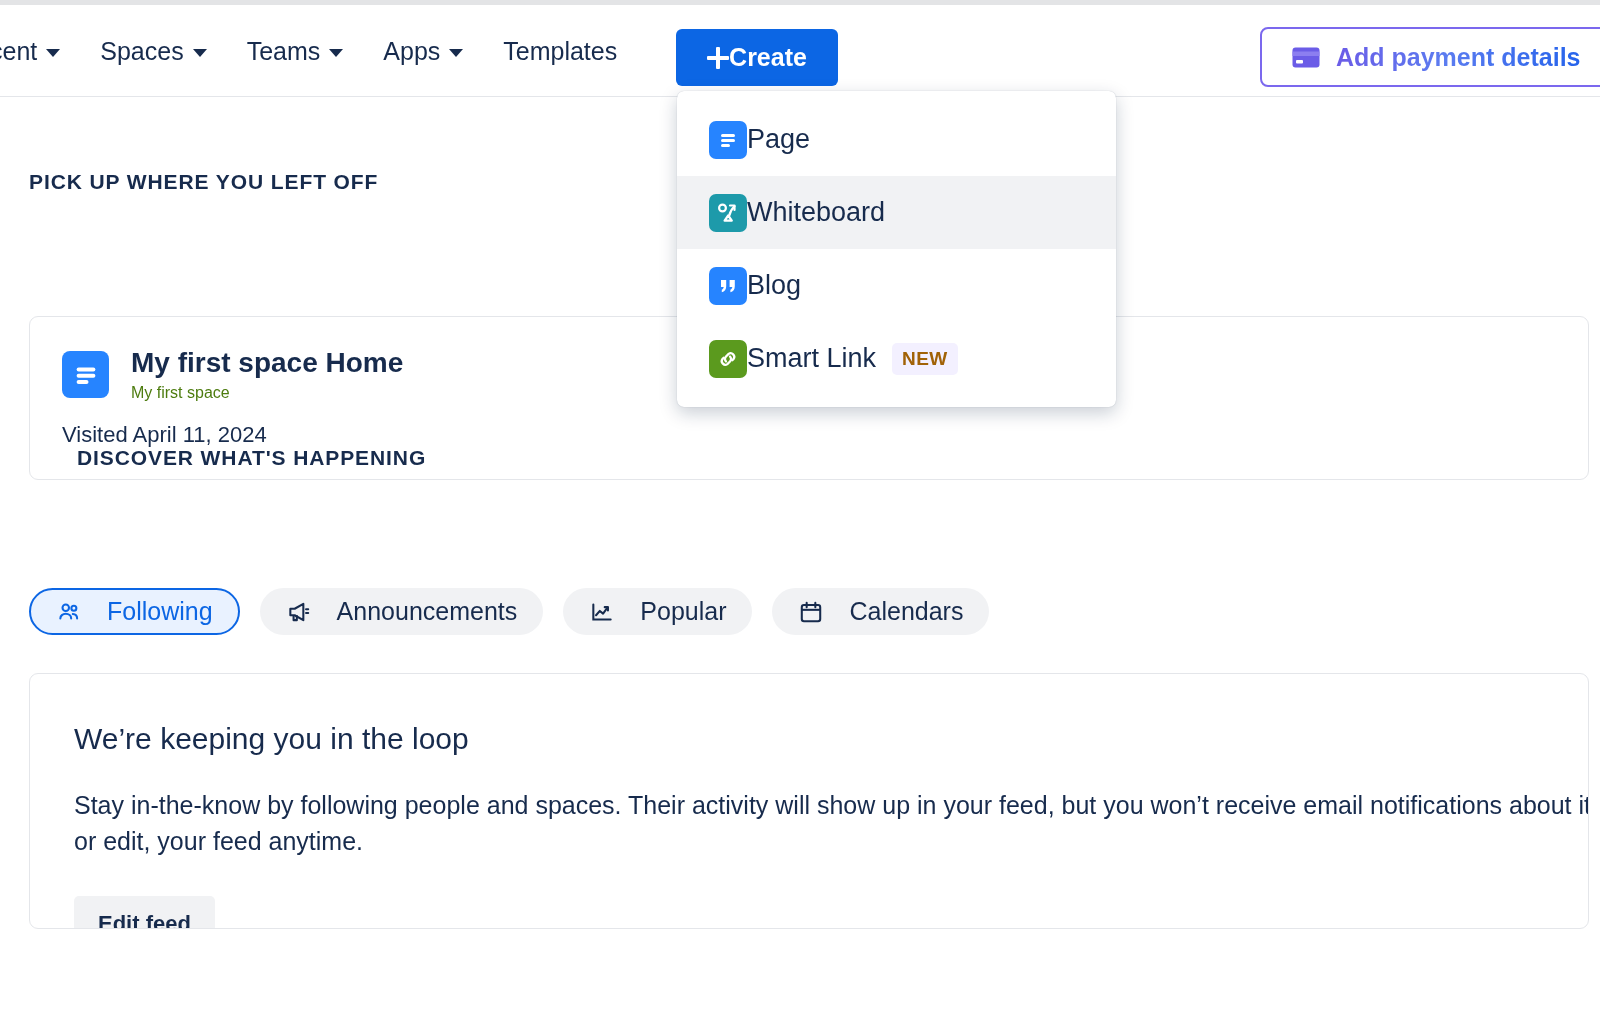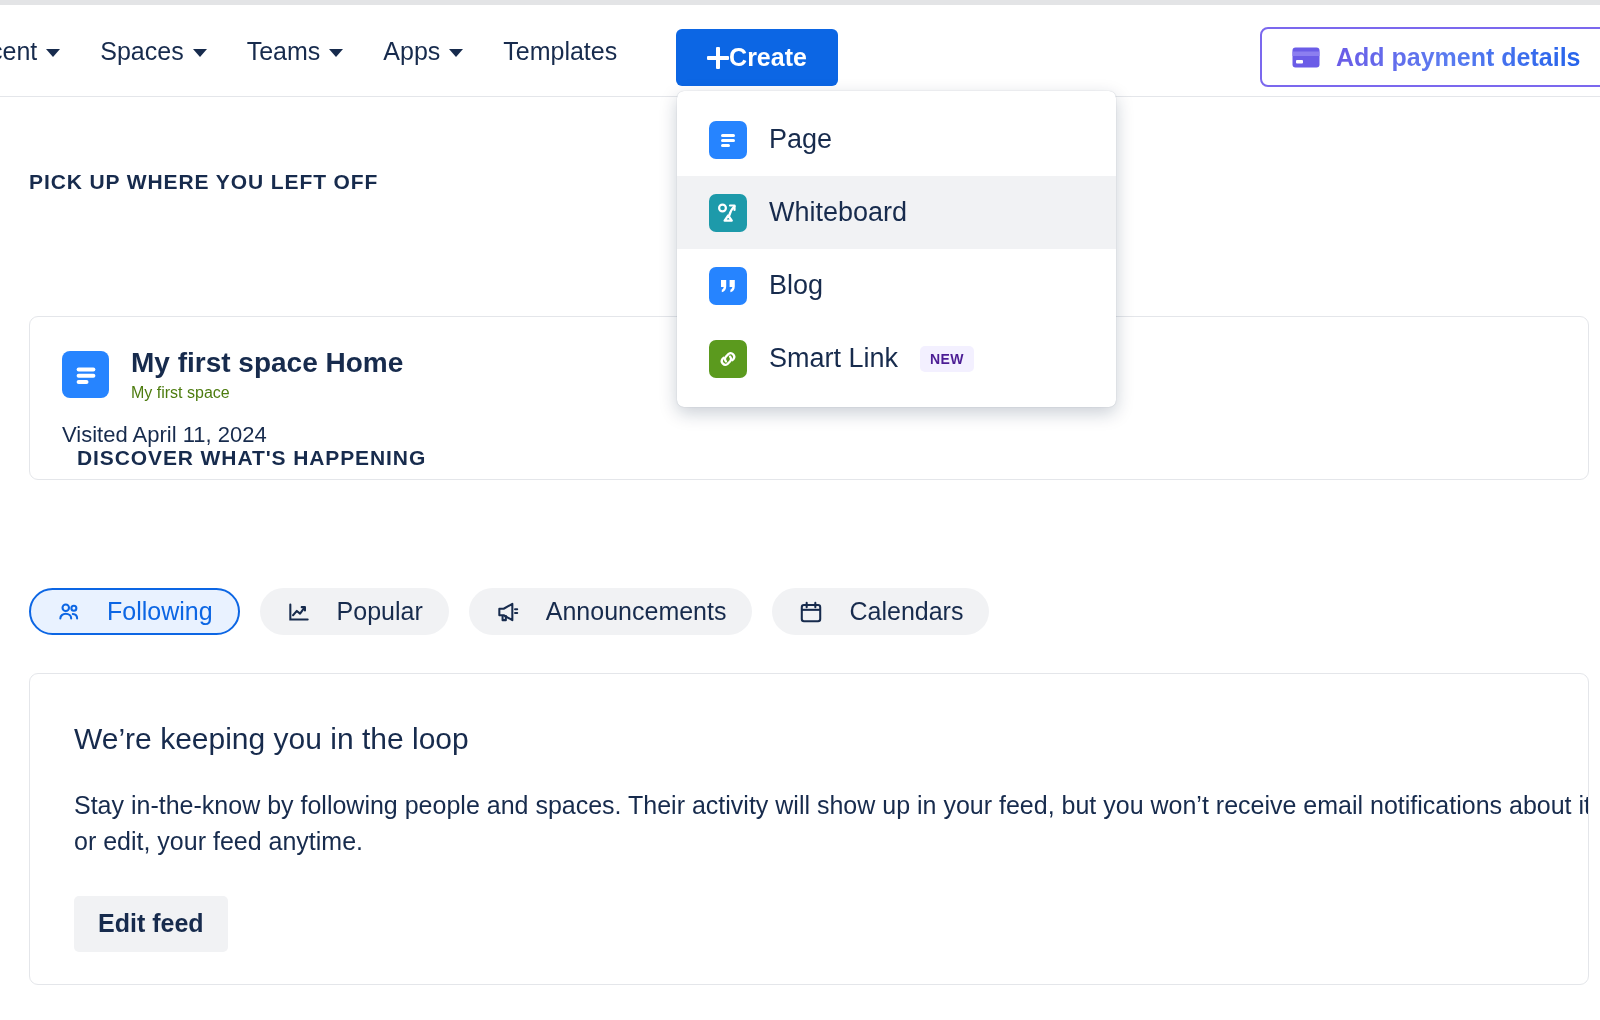--- a/index.html
+++ b/index.html
@@ -72,30 +72,30 @@
   .card-icon { width: 28px; height: 21px; flex: 0 0 28px; }
 
   
   .dropdown {
     position: absolute; left: 677px; top: 91px; width: 439px;
     background: #fff; border-radius: 7px;
     box-shadow: 0 6px 18px rgba(9,30,66,0.22), 0 0 1px rgba(9,30,66,0.28);
     padding: 12px 0; z-index: 40;
   }
   .dd-item {
-    display: flex; align-items: center; gap: 22px;
+    display: flex; align-items: center; 
     height: 73px; padding: 0 32px; cursor: pointer;
   }
   .dd-item.is-hover { background: #f1f2f4; }
   .dd-label { font-size: 27px; color: #172b4d; }
   .dd-icon { width: 38px; height: 38px; border-radius: 7px; flex: 0 0 38px;
              display: flex; align-items: center; justify-content: center; }
   .badge-new {
-    background: #f3f0ff; color: #4c1d95;
-    font-size: 14px; font-weight: 700; letter-spacing: 0.4px;
+    margin-left: 16px; background: #f3f0ff; color: #a16207;
+    font-size: 19px; font-weight: 700; letter-spacing: 0.4px;
     padding: 5px 10px; border-radius: 5px;
   }
 
   
   .content { position: absolute; left: 0; top: 98px; width: 1600px; }
   .section-title {
     font-size: 21px; font-weight: 700; letter-spacing: 0.9px;
     color: #172b4d; text-transform: uppercase;
   }
 
@@ -113,33 +113,33 @@
   .chips { position: absolute; left: 29px; top: 490px; display: flex; gap: 20px; }
   .chip {
     display: flex; align-items: center; gap: 25px;
     height: 47px; padding: 0 25px; border-radius: 26px;
     background: #f1f2f4; border: 1px solid transparent;
     font-size: 25px; color: #172b4d; cursor: pointer; white-space: nowrap;
   }
   .chip.selected { background: #e9f2ff; border: 2px solid #0c66e4; color: #0c66e4; }
 
   .feed-card {
-    position: absolute; left: 29px; top: 575px; width: 1560px; height: 312px;
+    position: absolute; left: 29px; top: 575px; width: 1560px; height: 256px;
     border: 1px solid #e4e6ea; border-radius: 9px; background: #fff;
     padding: 48px 0 0 44px; overflow: hidden;
   }
   .feed-title { font-size: 30px; color: #172b4d; font-weight: 400; }
   .feed-body {
     font-size: 25px; color: #172b4d; line-height: 1.45; margin-top: 31px;
     width: 1620px; white-space: normal;
   }
   .edit-feed-btn {
     margin-top: 36px; height: 56px; padding: 0 24px;
     background: #f1f2f4; border: none; border-radius: 5px;
-    font-size: 25px; font-weight: 700; color: #172b4d; cursor: pointer;
+    font-size: 22px; font-weight: 700; color: #172b4d; cursor: pointer;
     font-family: "Liberation Sans", sans-serif;
   }
 </style>
 </head>
 <body>
 
 <div id="app">
 
   <div class="top-strip"></div>
 
@@ -258,34 +258,34 @@
           <circle cx="9" cy="8" r="3" fill="none" stroke="#0c66e4" stroke-width="1.9"></circle>
           <circle cx="16.5" cy="8.5" r="2.3" fill="none" stroke="#0c66e4" stroke-width="1.9"></circle>
           <path d="M4 18c0-2.6 2.2-4.3 5-4.3s5 1.7 5 4.3" fill="none" stroke="#0c66e4" stroke-width="1.9" stroke-linecap="round"></path>
           <path d="M15.5 13.9c2.3.2 4 1.8 4 4.1" fill="none" stroke="#0c66e4" stroke-width="1.9" stroke-linecap="round"></path>
         </svg>
         <span>Following</span>
       </div>
 
       <div class="chip">
         <svg width="26" height="26" viewBox="0 0 24 24">
+          <path d="M4 9h4l8-4.5v15L8 15H4z" fill="none" stroke="#172b4d" stroke-width="1.9" stroke-linejoin="round"></path>
+          <path d="M7 15v4.5h3V15" fill="none" stroke="#172b4d" stroke-width="1.9" stroke-linejoin="round"></path>
+          <path d="M18.5 9.5h2M18.5 13h2" fill="none" stroke="#172b4d" stroke-width="1.9" stroke-linecap="round"></path>
+        </svg>
+        <span>Announcements</span>
+      </div>
+
+      <div class="chip">
+        <svg width="26" height="26" viewBox="0 0 24 24">
           <path d="M4 5v14h16" fill="none" stroke="#172b4d" stroke-width="1.9" stroke-linecap="round"></path>
           <path d="M6.5 15l3.5-4 3 2.5 4-5.5" fill="none" stroke="#172b4d" stroke-width="1.9" stroke-linecap="round" stroke-linejoin="round"></path>
           <path d="M14.5 7.5h3v3" fill="none" stroke="#172b4d" stroke-width="1.9" stroke-linecap="round" stroke-linejoin="round"></path>
         </svg>
         <span>Popular</span>
-      </div>
-
-      <div class="chip">
-        <svg width="26" height="26" viewBox="0 0 24 24">
-          <path d="M4 9h4l8-4.5v15L8 15H4z" fill="none" stroke="#172b4d" stroke-width="1.9" stroke-linejoin="round"></path>
-          <path d="M7 15v4.5h3V15" fill="none" stroke="#172b4d" stroke-width="1.9" stroke-linejoin="round"></path>
-          <path d="M18.5 9.5h2M18.5 13h2" fill="none" stroke="#172b4d" stroke-width="1.9" stroke-linecap="round"></path>
-        </svg>
-        <span>Announcements</span>
       </div>
 
       <div class="chip">
         <svg width="26" height="26" viewBox="0 0 24 24">
           <rect x="3.5" y="5.5" width="17" height="15" rx="2" fill="none" stroke="#172b4d" stroke-width="1.9"></rect>
           <path d="M3.5 10h17" fill="none" stroke="#172b4d" stroke-width="1.9"></path>
           <path d="M8 3.5v4M16 3.5v4" fill="none" stroke="#172b4d" stroke-width="1.9" stroke-linecap="round"></path>
         </svg>
         <span>Calendars</span>
       </div>

